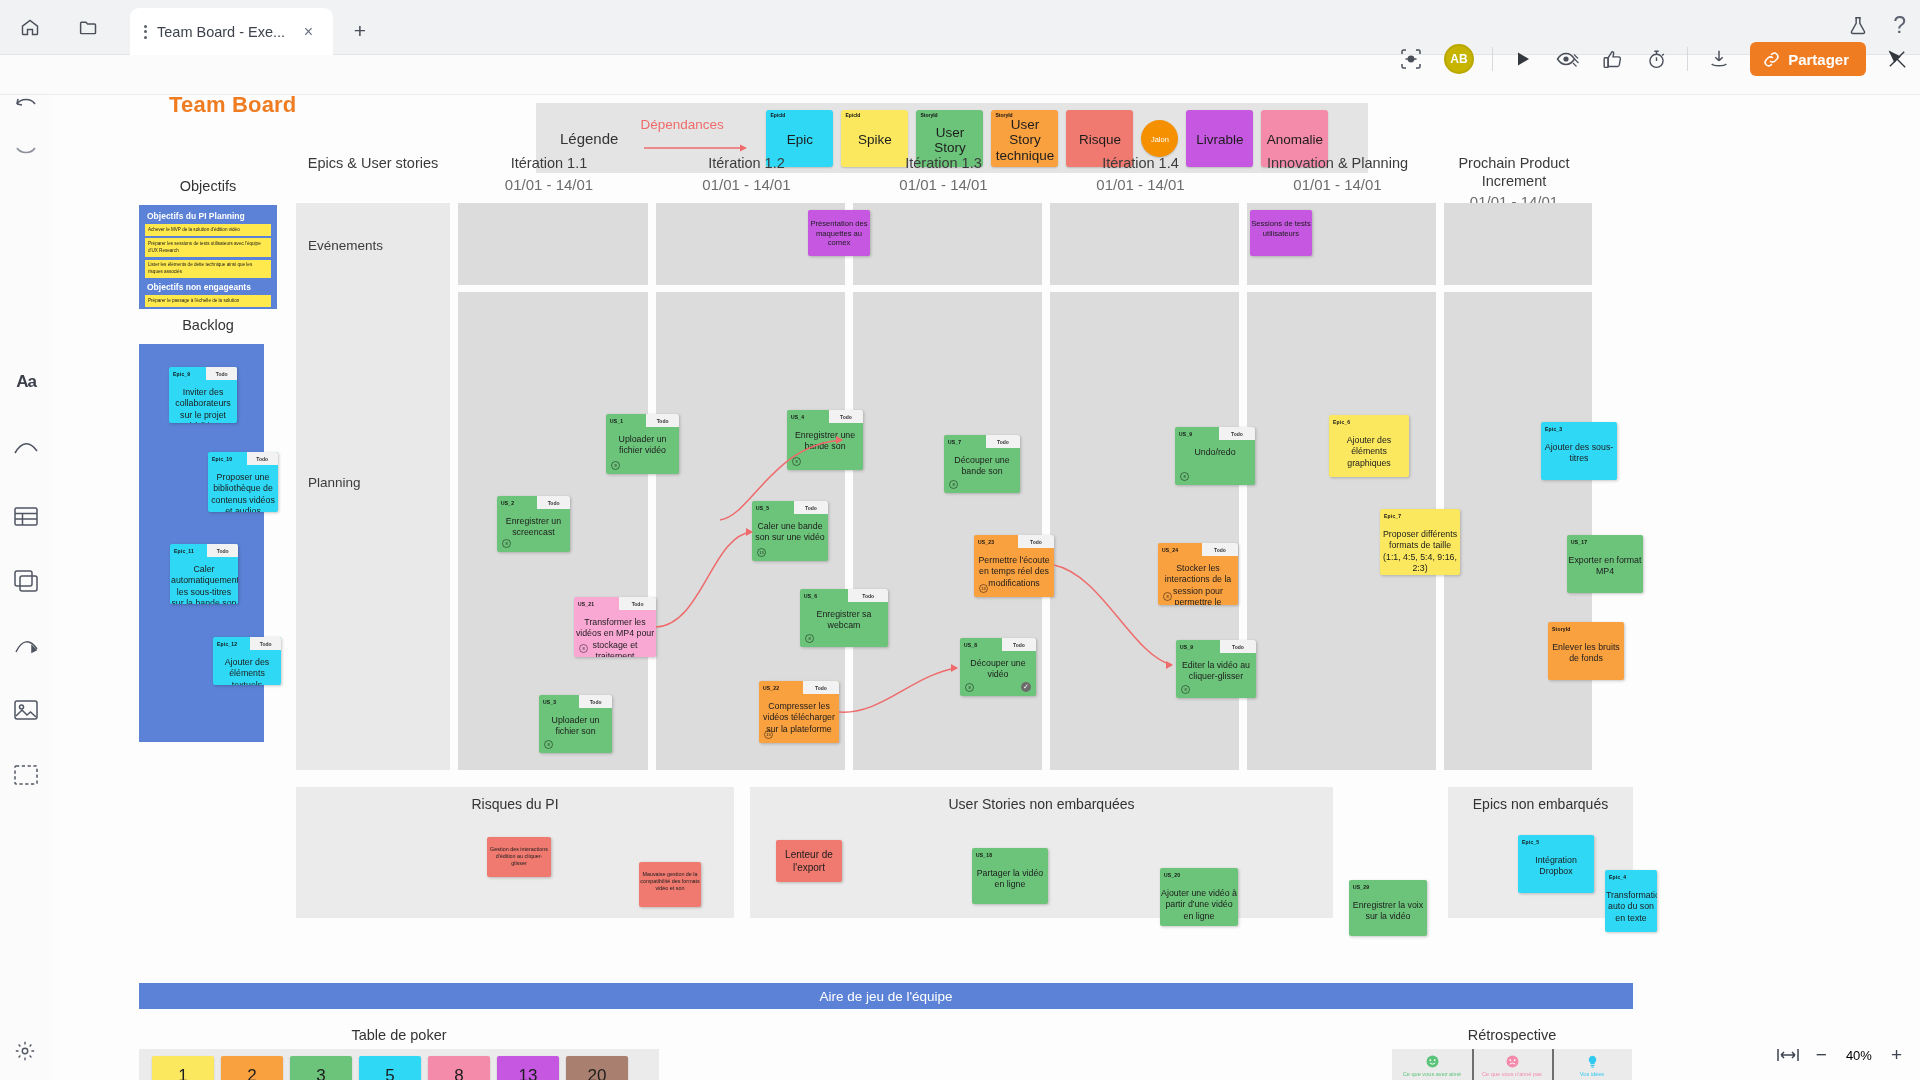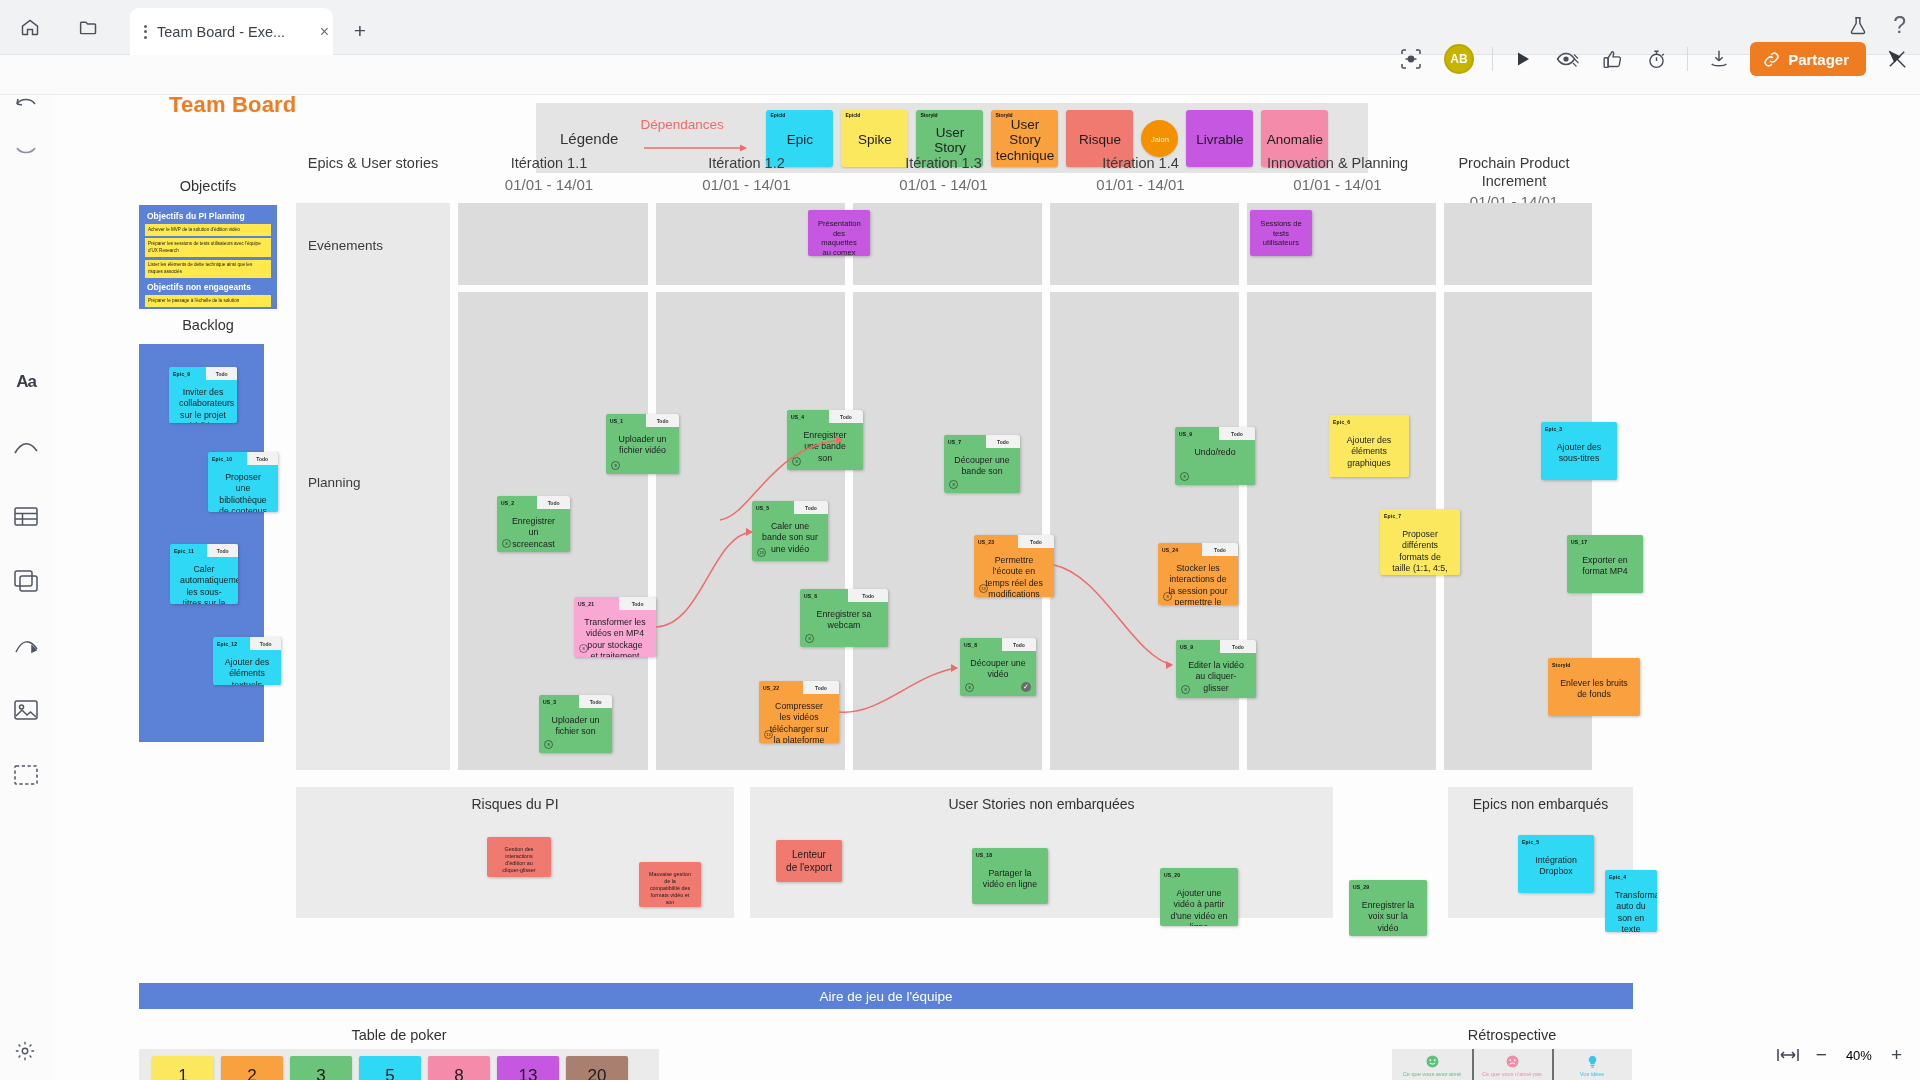--- a/index.html
+++ b/index.html
@@ -17,21 +17,21 @@
     position: absolute; top: 0; left: 0; width: 1920px; height: 55px;
     background: #f1f2f4; border-bottom: 1px solid #e3e4e8;
   }
   .home-icon { position: absolute; left: 14px; top: 11px; width: 32px; height: 32px;
      display:flex; align-items:center; justify-content:center; }
   .folder-icon { position: absolute; left: 72px; top: 11px; width: 32px; height: 32px;
      display:flex; align-items:center; justify-content:center; }
   .tab {
     position: absolute; left: 130px; top: 8px; height: 47px; width: 203px;
     background: #fff; border-radius: 9px 9px 0 0;
-    display: flex; align-items: center; padding: 0 0 0 10px; gap: 6px;
+    display: flex; align-items: center; padding: 0 16px 0 10px; gap: 6px;
   }
   .tab .dots { display:flex; flex-direction:column; gap:2.5px; padding: 0 4px; }
   .tab .dots i { width:3px; height:3px; background:#5a5f6b; border-radius:50%; display:block; }
   .tab-label { font-size: 14.5px; color: #3d424d; white-space: nowrap;
      overflow: hidden; text-overflow: ellipsis; flex: 1; }
   .tab-close { font-size: 16px; color: #6a7080; padding: 0 4px; line-height: 1; }
   .new-tab { position: absolute; left: 345px; top: 16px; width: 30px; height: 30px;
      display:flex; align-items:center; justify-content:center; border-radius:5px;
      font-size: 21px; color: #474c57; font-weight: 300; }
   .top-right-icons { position: absolute; right: 14px; top: 12px; display: flex; gap: 24px; align-items:center; }
@@ -106,21 +106,21 @@
   
   .backlog-panel { position: absolute; left: 87px; top: 249px; width: 125px; height: 398px; background: #5b82d6; }
 
   
   .card { position: absolute; border-radius: 2px; box-shadow: 1px 1px 3px rgba(0,0,0,.22); overflow: hidden; }
   .card .hdr { height: 13px; display: flex; align-items: stretch; }
   .card .id { flex: 1; font-size: 5px; font-weight: bold; color: #111; padding: 3.5px 0 0 4px; letter-spacing: .2px; }
   .card .st { width: 45%; background: #f2f2f2; font-size: 5px; font-weight: bold; color: #333;
      display: flex; align-items: center; justify-content: center; }
   .card .body { font-size: 8.8px; color: #1c1c1c; text-align: center; line-height: 1.28;
-     padding: 7px 10px 0; }
+     padding: 7px 1px 0; }
   .card .pts { position: absolute; left: 5px; bottom: 4px; width: 9px; height: 9px;
      border-radius: 50%; border: 1px solid rgba(0,0,0,.45); font-size: 4px;
      display: flex; align-items: center; justify-content: center; color: #222; }
   .card .chk { position: absolute; right: 5px; bottom: 4px; width: 10px; height: 10px;
      border-radius: 50%; background: #6c6c6c; color: #fff; font-size: 7px;
      display: flex; align-items: center; justify-content: center; }
 
   
   .grid-band { position: absolute; background: #dcdcdc; }
   .row-label { position: absolute; font-size: 13.5px; color: #3b3b3b; }
@@ -583,21 +583,21 @@
             <span class="id">Epic_3</span>
           </div>
           <div class="body">Ajouter des sous-titres</div>
         </div>
         <div class="card" style="left: 1515px; top: 440px; width: 76px; height: 58px; background: rgb(108, 196, 122);">
           <div class="hdr">
             <span class="id">US_17</span>
           </div>
           <div class="body">Exporter en format MP4</div>
         </div>
-        <div class="card" style="left: 1496px; top: 527px; width: 92px; height: 58px; background: rgb(249, 160, 63); margin-top: 36px;">
+        <div class="card" style="left: 1496px; top: 527px; width: 76px; height: 58px; background: rgb(249, 160, 63);">
           <div class="hdr">
             <span class="id">StoryId</span>
           </div>
           <div class="body">Enlever les bruits de fonds</div>
         </div>
       </div>
 
     <svg style="position:absolute;left:0;top:0;width:1868px;height:985px;pointer-events:none">
       <g fill="none" stroke="#ef6b6b" stroke-width="1.5">
         <path d="M604 532 C 650 530, 660 440, 700 437"></path>

